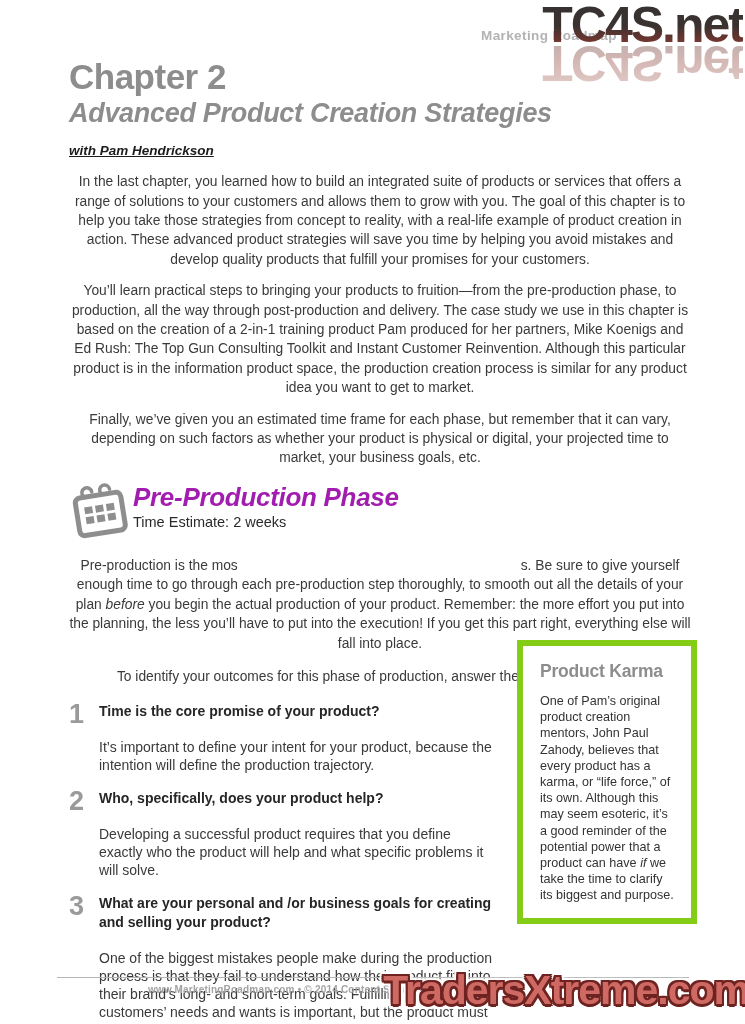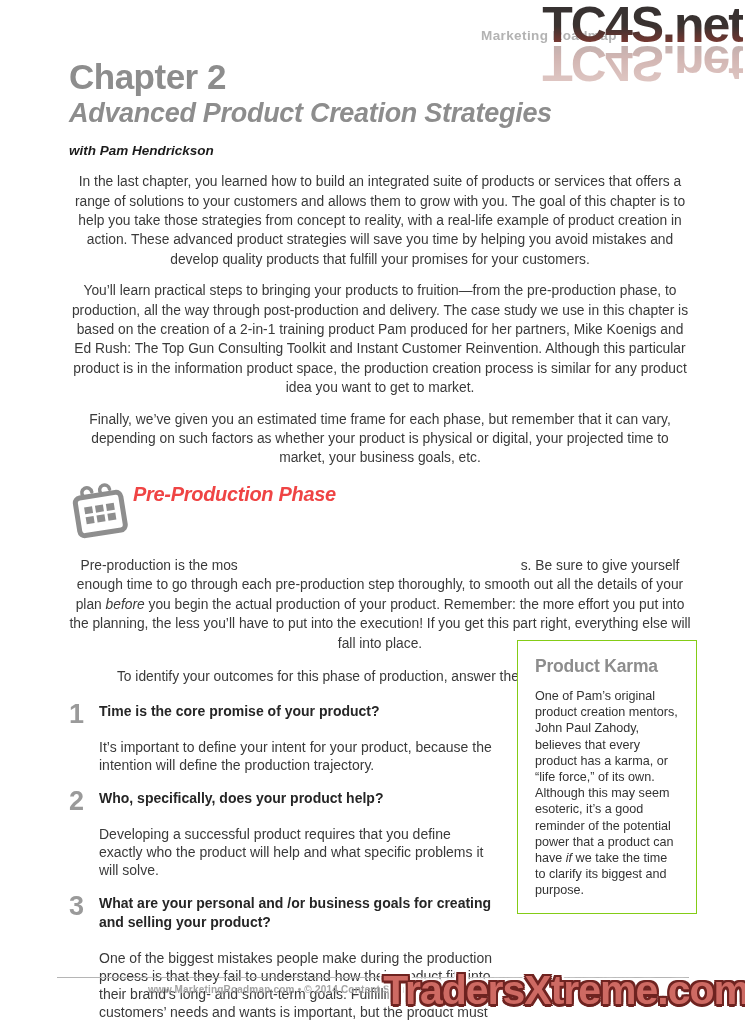--- a/index.html
+++ b/index.html
@@ -26,29 +26,29 @@
     top:38px; z-index:2; opacity:0.38; filter:blur(0.6px);
     transform:scaleY(-1);
     background:linear-gradient(0deg,#4a2e2a 0%, #8a4038 40%, #b4776d 100%);
     -webkit-background-clip:text; background-clip:text;
   }
 
   
   .content { position:absolute; left:69px; top:58px; width:622px; }
   .chapter  { margin:0; font-size:35px; font-weight:bold; color:#8d8d8d; letter-spacing:-0.5px; line-height:1.1; }
   .doc-title{ margin:2px 0 0 0; font-size:27px; font-weight:bold; font-style:italic; color:#8d8d8d; letter-spacing:-0.3px; line-height:1.1; }
-  .byline   { margin-top:15px; font-size:13.5px; font-weight:bold; font-style:italic; color:#1c1c1c; }
+  .byline   { margin-top:15px; font-size:13.5px; font-weight:bold; font-style:italic; color:#1c1c1c;text-decoration:underline; }
   .para { margin:0; font-size:13.8px; line-height:19.4px; color:#3a3a3a;text-align:center; }
   .mt14 { margin-top:14px; } .mt12 { margin-top:12px; }
 
   
   .section-head { display:flex; align-items:flex-start; margin-top:12px; }
   .cal-wrap { width:64px; flex:none; }
   .section-head-text { padding-top:4px; }
-  .section-title { font-size:20px; font-weight:bold; font-style:italic; color:#ef4444; letter-spacing:-0.3px; line-height:1.05; }
+  .section-title { font-size:26px; font-weight:bold; font-style:italic; color:#a21caf; letter-spacing:-0.3px; line-height:1.05; }
   .time-estimate { margin-top:3px; font-size:14.5px; color:#2b2b2b; }
 
   
   .p-covered { position:relative; margin-top:10px; }
   .gap-spacer { display:inline-block; width:283px; height:1px; }
 
   .wm-dlsub {
     position:absolute; left:152px; top:-22px; z-index:5;
     font-family:"Liberation Serif", serif; font-weight:bold;
     font-size:47px; letter-spacing:1px; line-height:1; white-space:nowrap;
@@ -64,21 +64,21 @@
   .q-item { display:flex; margin-top:15px; }
   .q-num  { flex:none; width:30px; font-size:27px; font-weight:bold; color:#9a9a9a; line-height:0.9; }
   .q-body { flex:1; }
   .q-title  { font-size:14px; font-weight:bold; color:#262626; line-height:19px; }
   .q-answer { margin-top:17px; font-size:14px; line-height:18px; color:#3a3a3a; }
   .it { font-style:italic; }
 
   
   .karma {
     position:absolute; left:517px; top:640px; width:180px;
-    box-sizing:border-box; border:1px solid #84cc16; background:#ffffff;
+    box-sizing:border-box; border:6px solid #84cc16; background:#ffffff;
     padding:15px 15px 14px 17px;
   }
   .karma-title { font-size:17.5px; font-weight:bold; color:#8d8d8d; letter-spacing:-0.2px; }
   .karma-body  { margin-top:11px; font-size:12.6px; line-height:16.2px; color:#333333; }
 
   
   .footer-rule { position:absolute; left:57px; top:977px; width:632px; border-top:1px solid #b5b5b5; }
   .footer-text {
     position:absolute; left:148px; top:984px; white-space:nowrap;
     font-size:10px; font-weight:bold; color:#a3a3a3; letter-spacing:0.2px;
@@ -124,20 +124,21 @@
             <rect x="27" y="25" width="8" height="7" fill="#8e8e8e"></rect>
             <rect x="38" y="25" width="8" height="7" fill="#8e8e8e"></rect>
             <rect x="16" y="35" width="8" height="7" fill="#8e8e8e"></rect>
             <rect x="27" y="35" width="8" height="7" fill="#8e8e8e"></rect>
             <rect x="38" y="35" width="8" height="7" fill="#8e8e8e"></rect>
           </g>
         </svg>
       </div>
       <div class="section-head-text">
         <div class="section-title">Pre-Production Phase</div>
+        <div class="time-estimate">Time Estimate: 2 weeks</div>
       </div>
     </div>
 
     <p class="para p-covered">
       <span>Pre-production is the mos</span><span class="gap-spacer"></span><span>s. Be sure to give yourself enough time to go through each pre-production step thoroughly, to smooth out all the details of your plan </span><span class="it">before</span><span> you begin the actual production of your product. Remember: the more effort you put into the planning, the less you’ll have to put into the execution! If you get this part right, everything else will fall into place.</span>
     </p>
 
     <p class="para mt14">To identify your outcomes for this phase of production, answer the following questions:</p>
 
     <div class="q-list">

